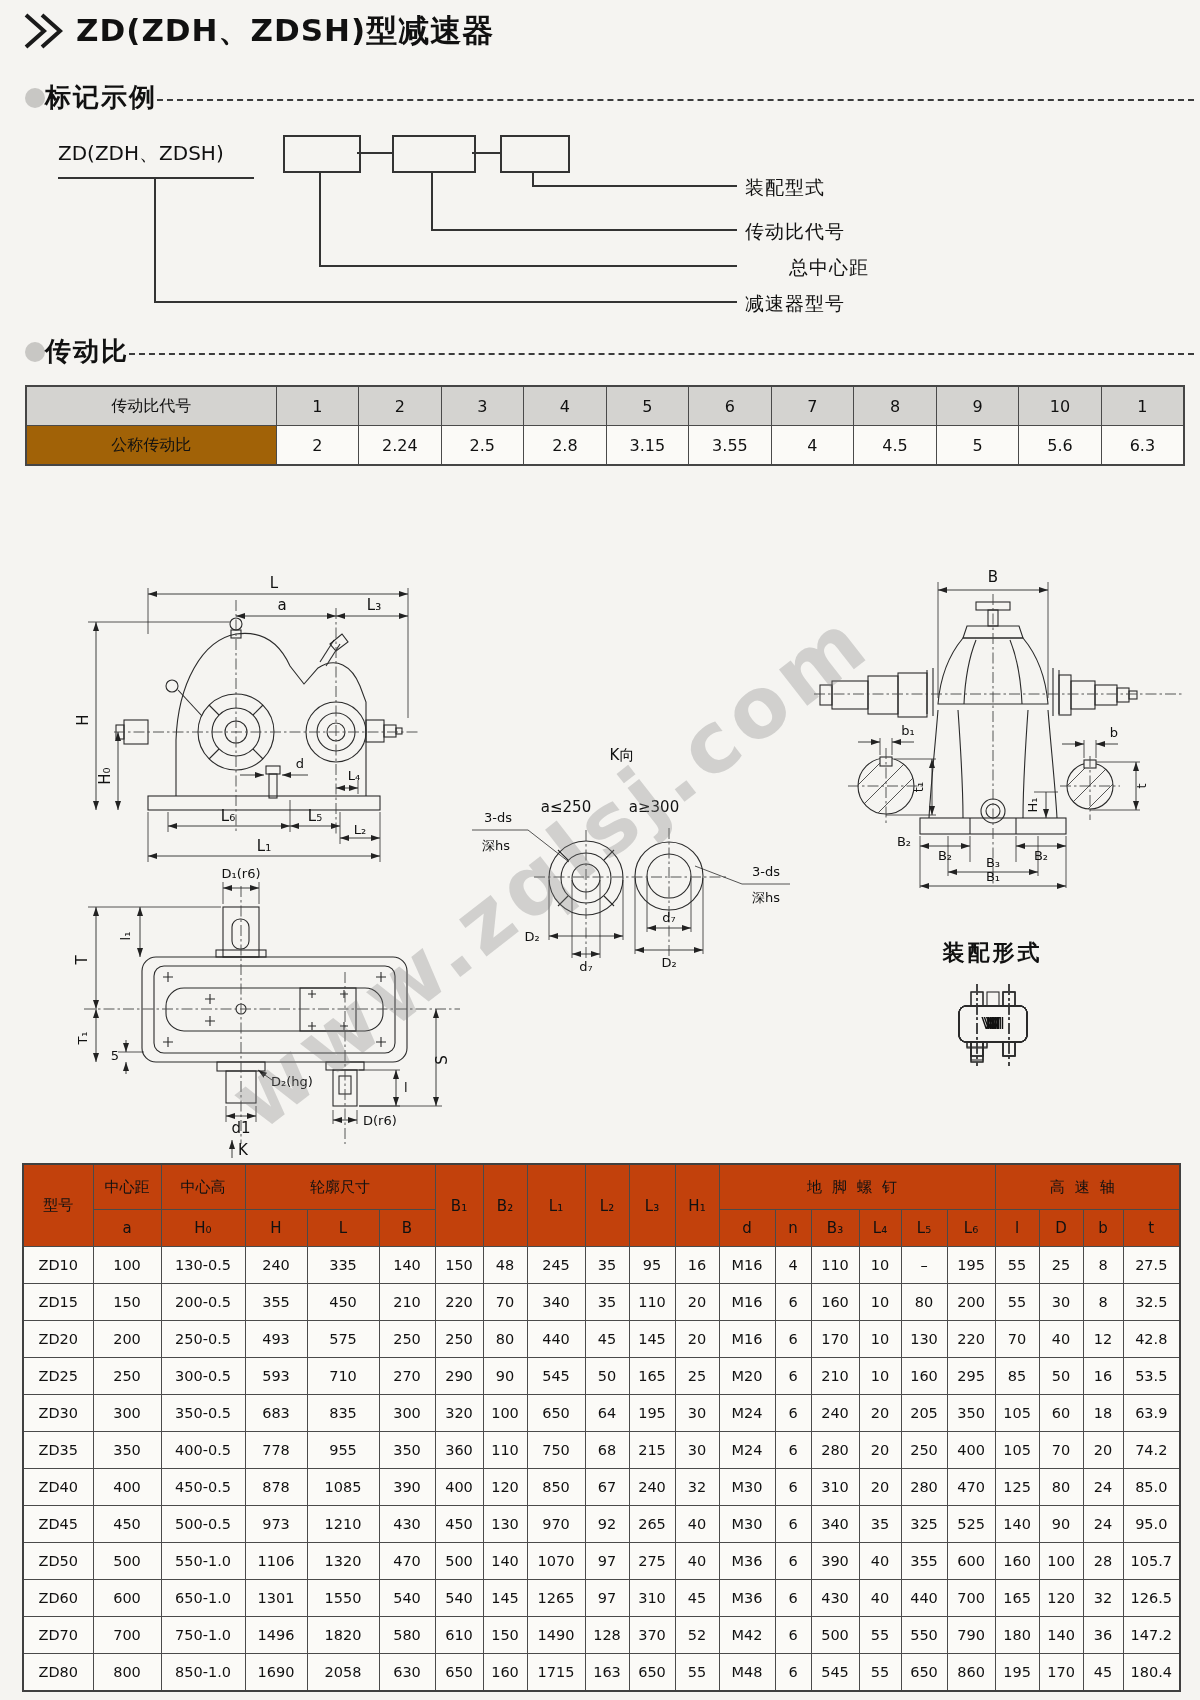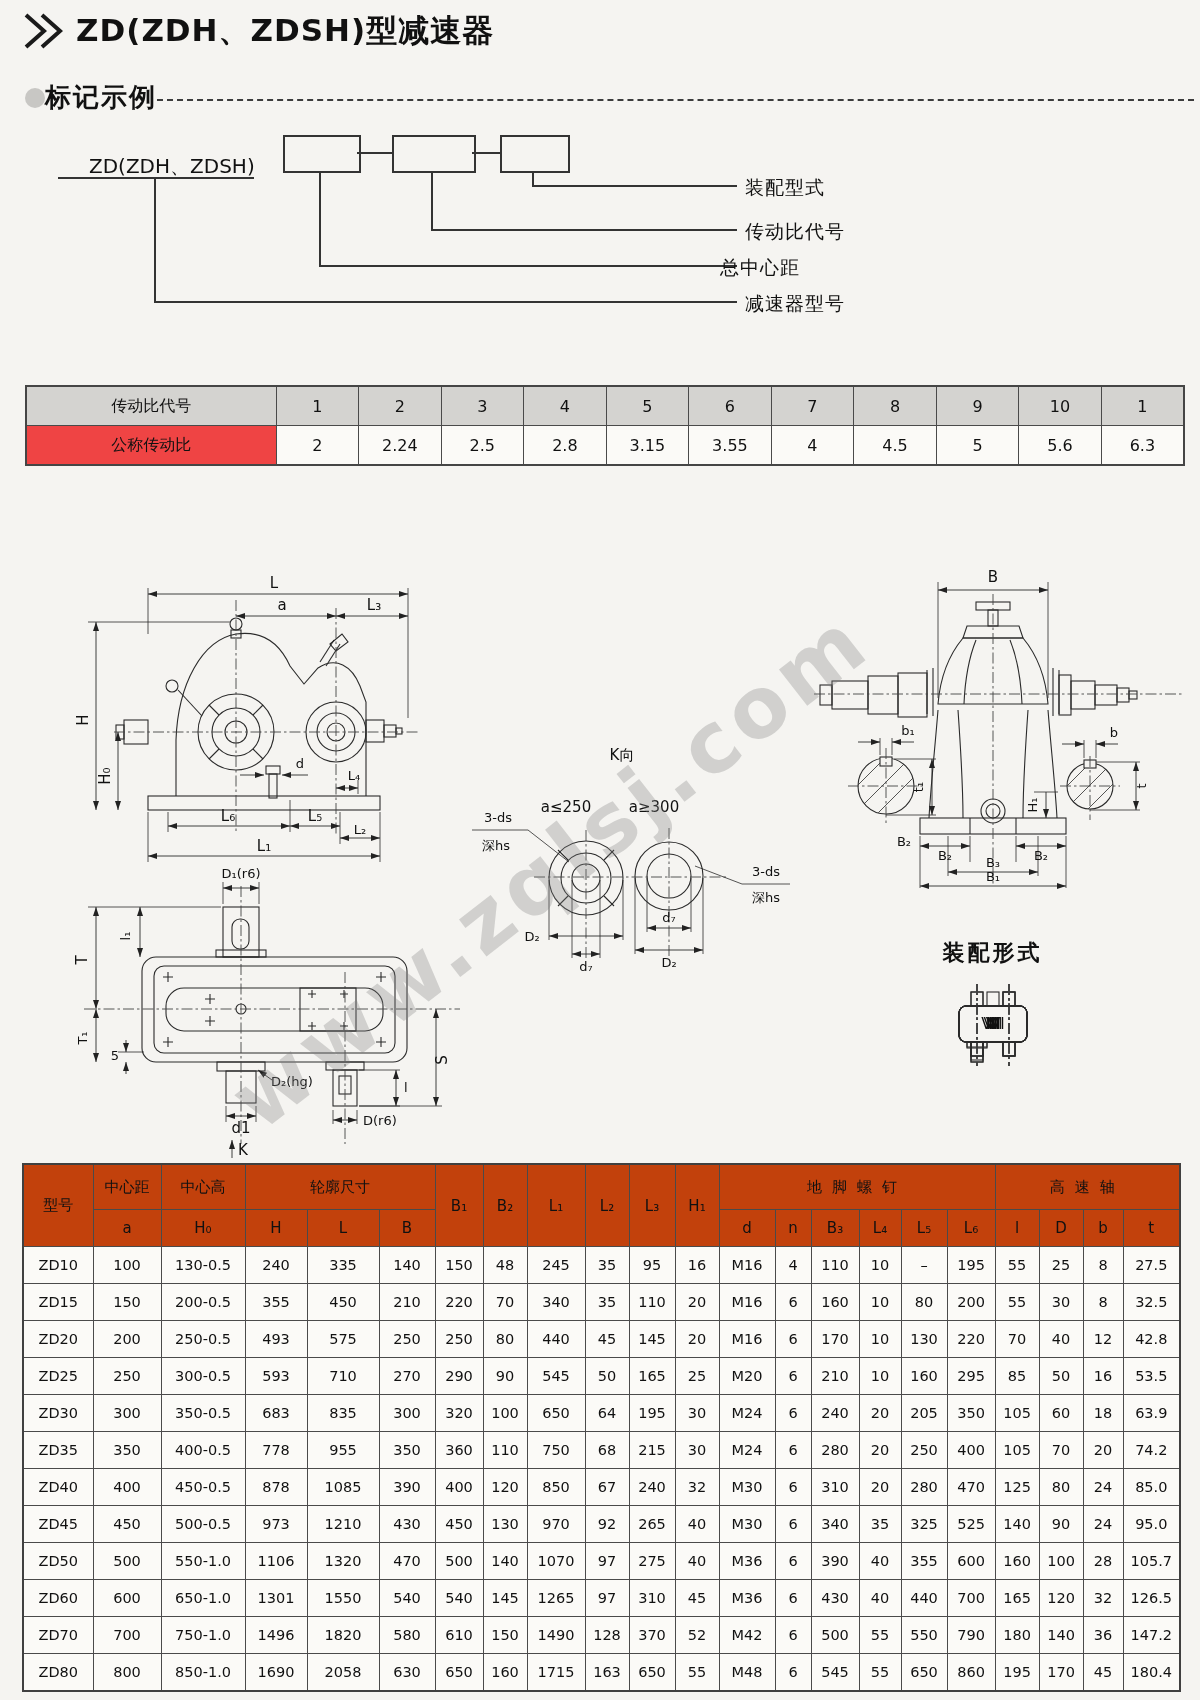--- a/index.html
+++ b/index.html
@@ -10,28 +10,28 @@
   .title-row h1{margin:0;font-size:31px;font-weight:bold;letter-spacing:1px;}
   
   .section{position:absolute;left:25px;right:6px;display:flex;align-items:center;gap:0;}
   .bullet{width:20px;height:20px;border-radius:50%;background:#c8c7c4;flex:0 0 auto;}
   .section h2{margin:0;font-size:26px;font-weight:bold;white-space:nowrap;letter-spacing:2px;}
   .dashes{flex:1;height:0;border-top:2.5px dashed #3c3c3c;margin-top:5px;}
   
   .mark{position:absolute;left:0;top:125px;width:1200px;height:205px;}
   .mline{position:absolute;background:#333;}
   .mbox{position:absolute;border:2px solid #333;}
-  .mprefix{position:absolute;left:58px;top:28px;font-size:20px;margin-left:31px;}
+  .mprefix{position:absolute;left:58px;top:15px;font-size:20px;}
   .mlabel{position:absolute;font-size:19px;letter-spacing:1px;}
   
   .ratio-table{position:absolute;left:25px;top:385px;width:1160px;border-collapse:collapse;
                table-layout:fixed;background:#fbfaf7;border:2px solid #454545;}
   .ratio-table td{border:1px solid #4a4a4a;text-align:center;height:36px;font-size:16px;}
   .ratio-table tr.rt-head td{background:#d4d3d0;}
-  .ratio-table td.rt-label{background:#ef4444;}
+  .ratio-table td.rt-label{background:#a16207;}
   
   .draw{position:absolute;}
   .draw line,.draw path,.draw rect,.draw circle,.draw polyline,.draw polygon{
       stroke:#2b2b2b;stroke-width:1.1;fill:none;}
   .draw .cl{stroke-dasharray:11 3 2.5 3;stroke-width:0.9;stroke:#444;}
   .draw .ext{stroke-width:0.8;}
   .draw .dim{stroke-width:0.9;}
   .draw .hatch{stroke-width:0.8;}
   .draw .paper{fill:#f5f4f1;}
   .draw text{stroke:none;fill:#111;font-size:13px;font-family:"DejaVu Sans",sans-serif;}
@@ -95,24 +95,29 @@
     <div class="mline" style="left:532px;top:46px;width:2px;height:16px;"></div>
     <div class="mline" style="left:532px;top:60px;width:205px;height:2px;"></div>
     <div class="mline" style="left:431px;top:46px;width:2px;height:60px;"></div>
     <div class="mline" style="left:431px;top:104px;width:306px;height:2px;"></div>
     <div class="mline" style="left:319px;top:46px;width:2px;height:96px;"></div>
     <div class="mline" style="left:319px;top:140px;width:418px;height:2px;"></div>
     <div class="mline" style="left:154px;top:54px;width:2px;height:124px;"></div>
     <div class="mline" style="left:154px;top:176px;width:583px;height:2px;"></div>
     <span class="mlabel" style="left:745px;top:50px;">装配型式</span>
     <span class="mlabel" style="left:745px;top:94px;">传动比代号</span>
-    <span class="mlabel" style="left:720px;top:130px;">总中心距</span>
+    <span class="mlabel" style="left:789px;top:130px;">总中心距</span>
     <span class="mlabel" style="left:745px;top:166px;">减速器型号</span>
   </div>
 
+  <div class="section" style="top:334px;">
+    <span class="bullet"></span>
+    <h2>传动比</h2>
+    <span class="dashes"></span>
+  </div>
 
   <table class="ratio-table">
     <colgroup>
         <col style="width:250px;">
       </colgroup>
     <tbody>
         <tr class="rt-head">
           <td class="rt-label">传动比代号</td>
           <td>1</td>
           <td>2</td>

